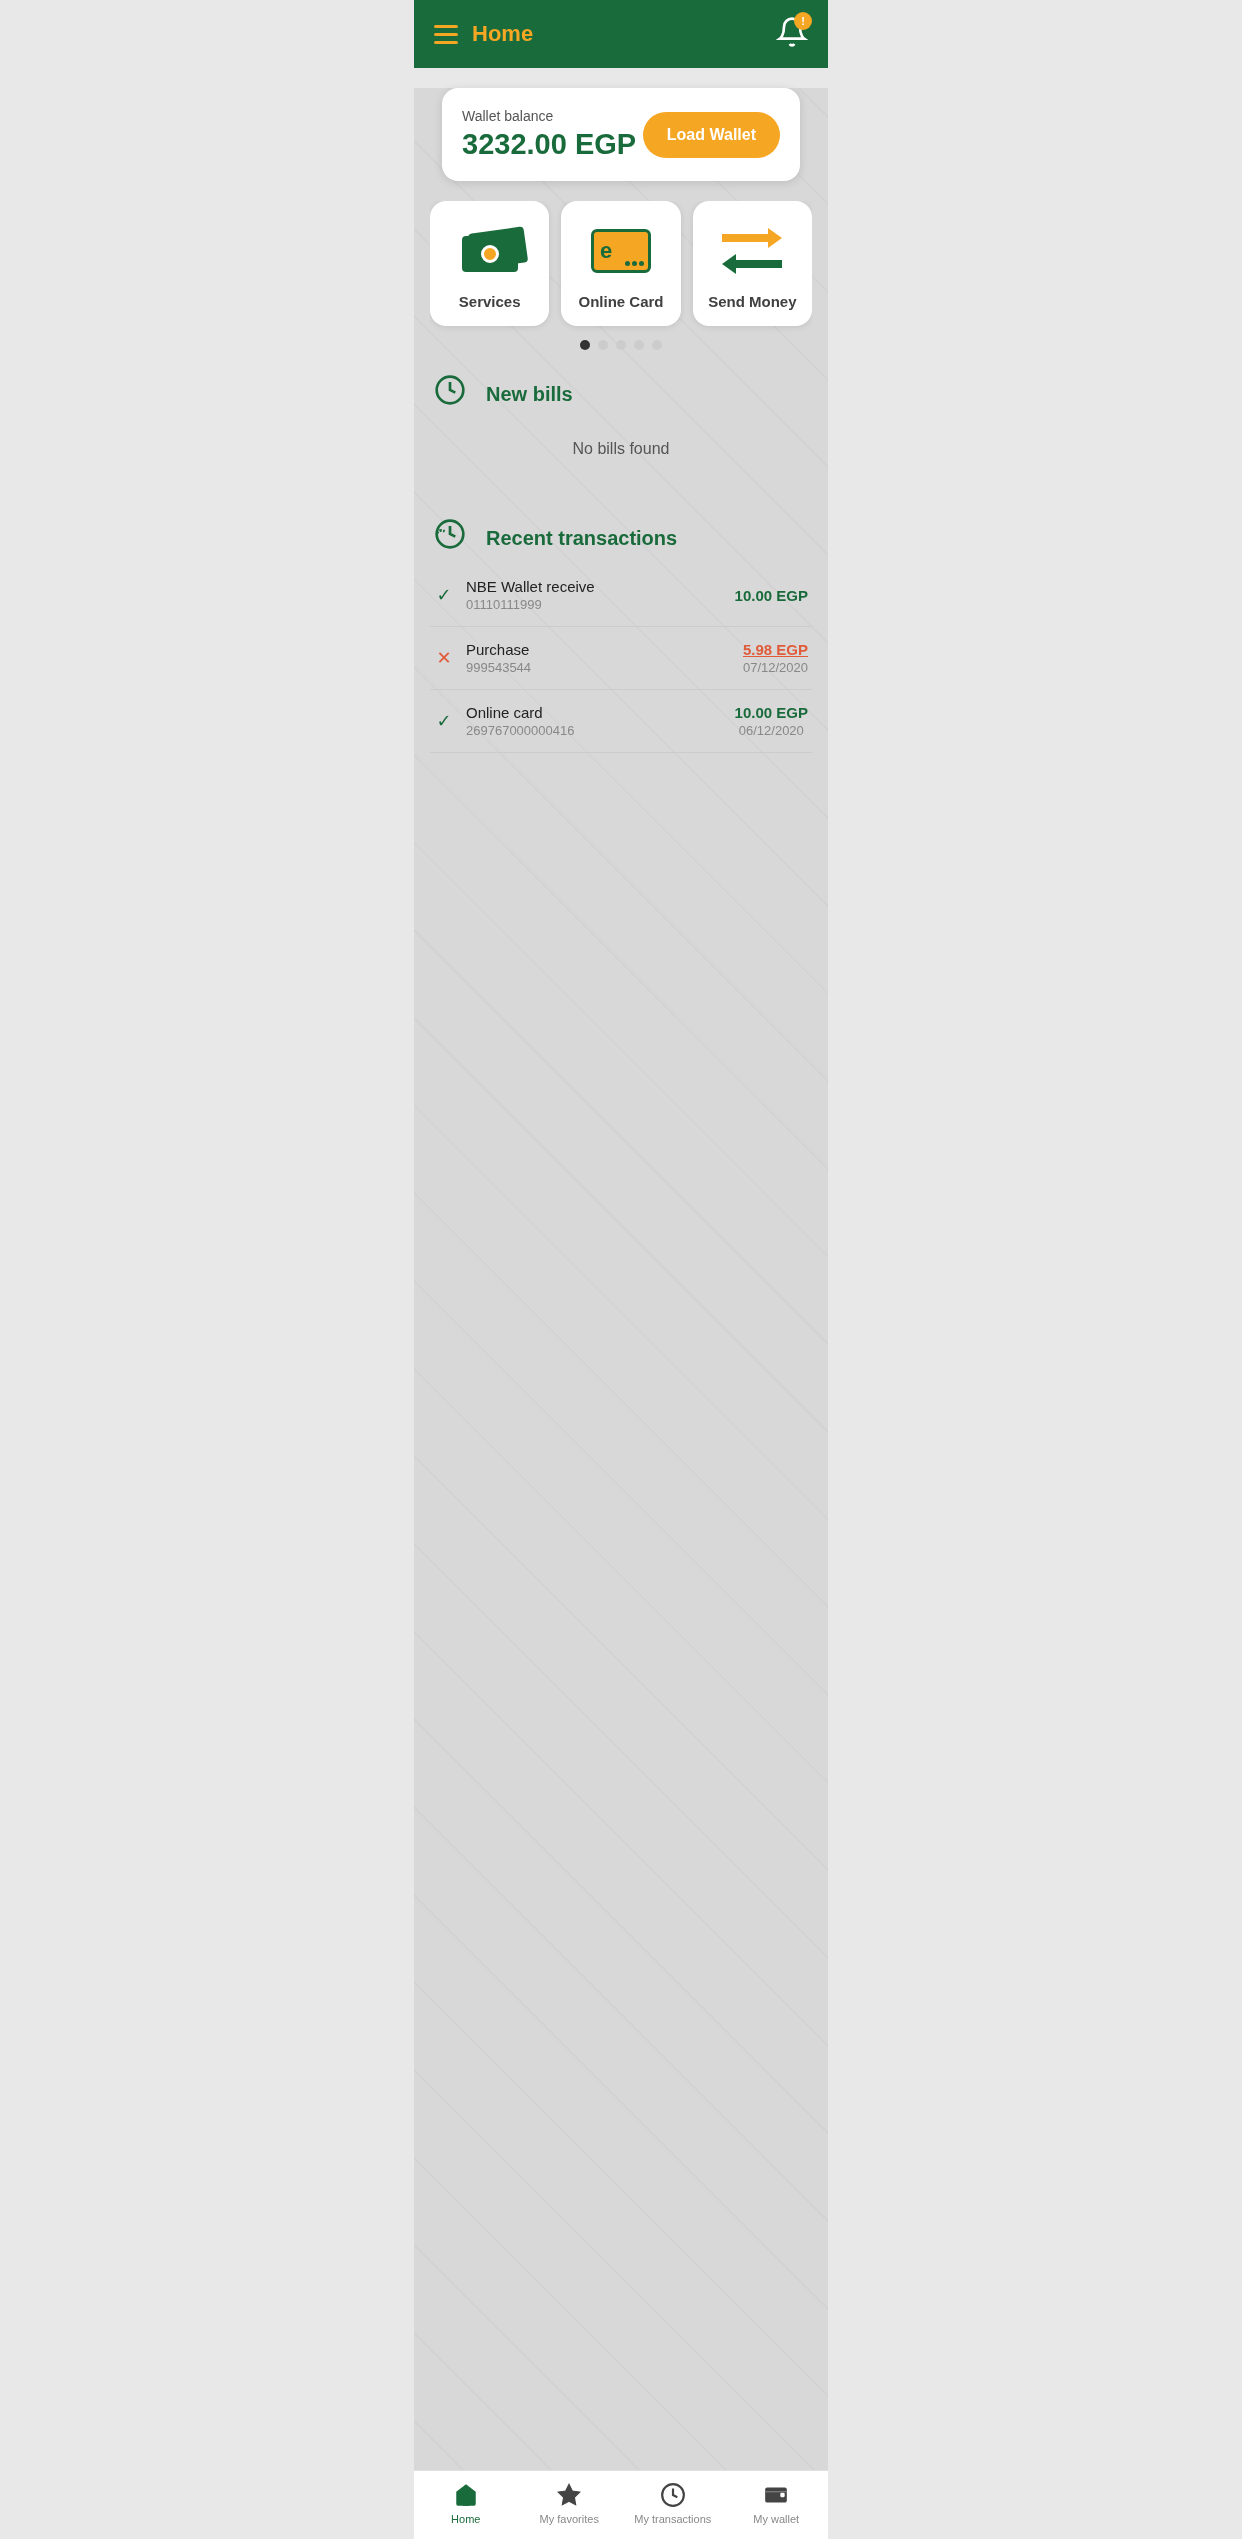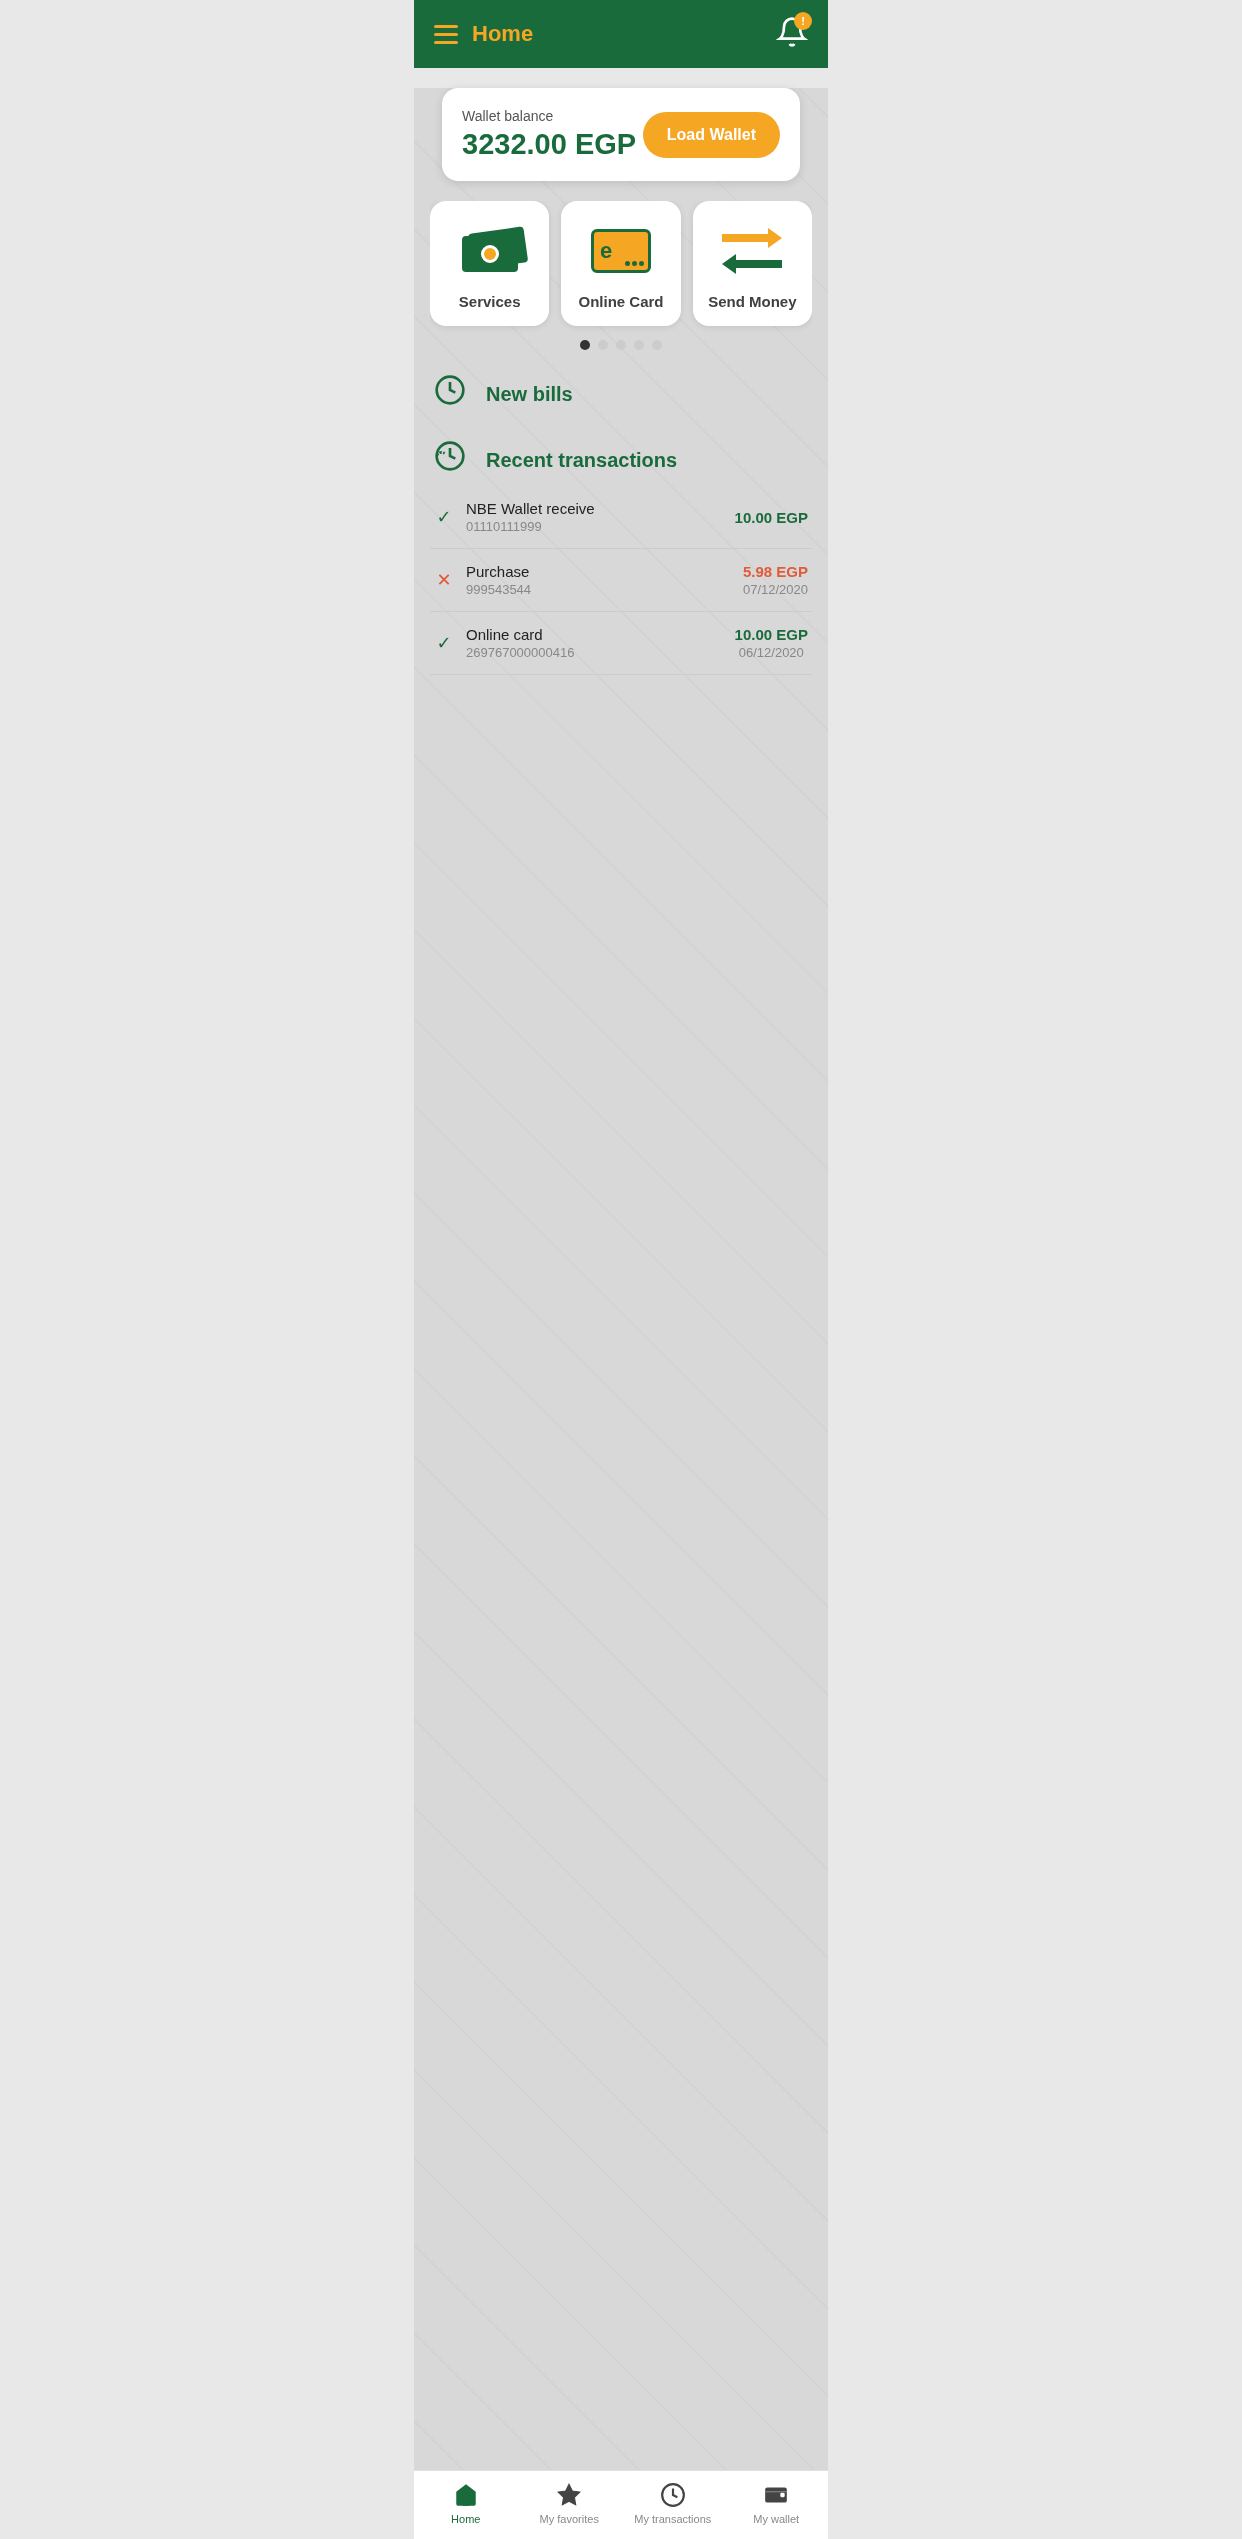--- a/index.html
+++ b/index.html
@@ -374,20 +374,21 @@
     }
 
     .transaction-amount {
       color: #1a6b3c;
       font-size: 15px;
       font-weight: 600;
     }
 
     .transaction-amount.debit {
       color: #e05b3a;
+      text-decoration: underline;
     }
 
     .transaction-date {
       color: #888;
       font-size: 13px;
       margin-top: 2px;
     }
 
     
     .bottom-nav {
@@ -530,20 +531,21 @@
   </div>
 
   <div class="section-header">
     <svg class="clock-icon" viewBox="0 0 24 24" fill="none" stroke="#1a6b3c" stroke-width="2">
       <circle cx="12" cy="12" r="10"></circle>
       <polyline points="12 6 12 12 16 14"></polyline>
     </svg>
     <span class="section-title">New bills</span>
   </div>
 
+  <div class="no-bills">No bills found</div>
 
   <div class="section-header">
     <svg class="clock-icon" viewBox="0 0 24 24" fill="none" stroke="#1a6b3c" stroke-width="2">
       <circle cx="12" cy="12" r="10"></circle>
       <polyline points="12 6 12 12 16 14"></polyline>
       <path d="M2 12 Q4 8 8 10" stroke-dasharray="2,1"></path>
     </svg>
     <span class="section-title">Recent transactions</span>
   </div>
 

